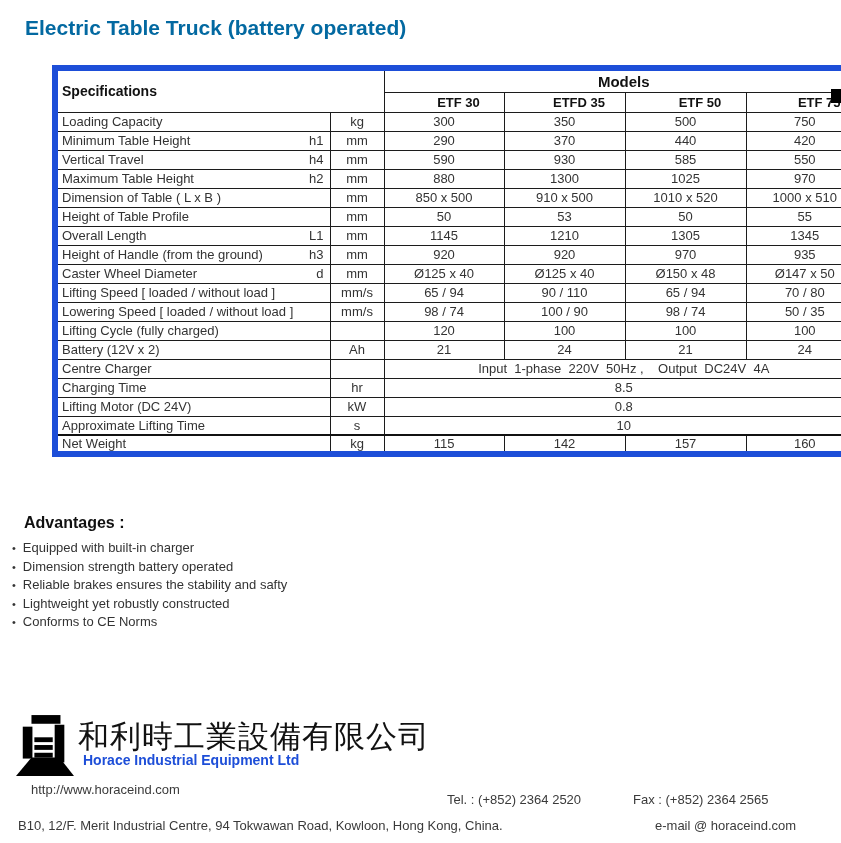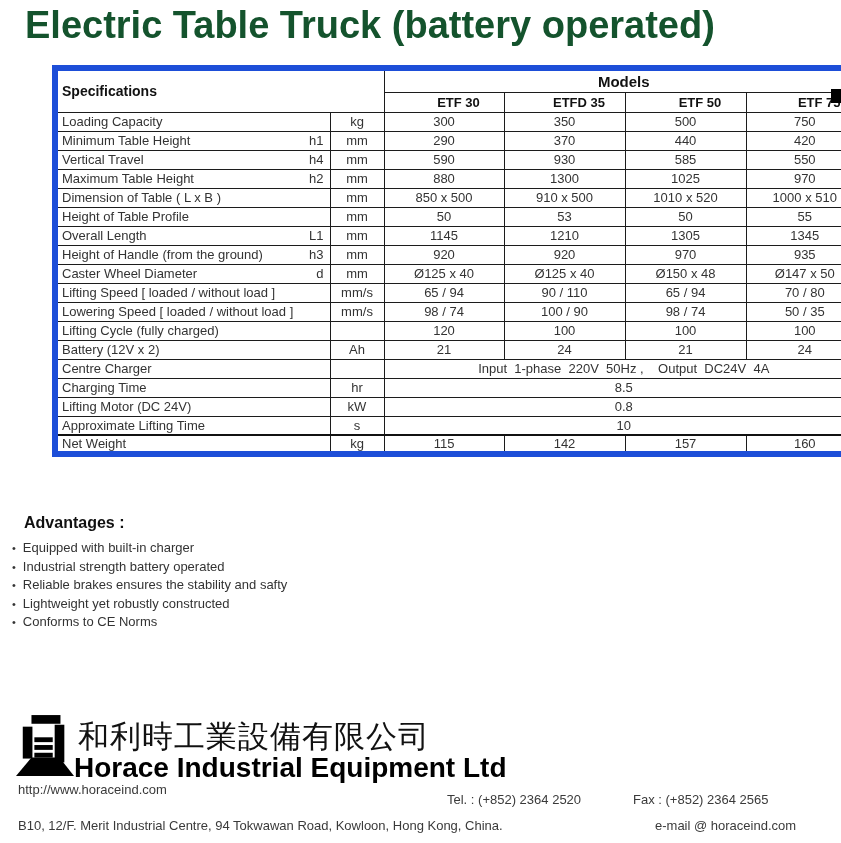--- a/index.html
+++ b/index.html
@@ -7,22 +7,22 @@
   body {
     width: 841px; height: 843px;
     font-family: "Liberation Sans", "DejaVu Sans", sans-serif;
     color: #333333;
     position: relative;
     overflow: hidden;
   }
   .page { position: absolute; inset: 0; background: #ffffff; }
 
   .doc-title {
-    position: absolute; left: 25px; top: 4px;
-    font-size: 38px; font-weight: bold; color: #14532d;
+    position: absolute; left: 25px; top: 16px;
+    font-size: 21px; font-weight: bold; color: #0369a1;
     letter-spacing: 0px; white-space: nowrap;
   }
 
   table.spec-table {
     position: absolute; left: 16px; top: 65px;
     width: 811px;
     border-collapse: collapse;
     font-size: 13px; color: #333333;
     table-layout: fixed;
   }
@@ -67,25 +67,25 @@
   }
   .adv-bullet { font-size: 11px; margin-right: 7px; margin-left: 2px; color: #333333; }
 
   .footer { position: absolute; left: 0; top: 708px; width: 670px; height: 135px; }
   .logo-icon { position: absolute; left: 16px; top: 6px; width: 58px; height: 64px; }
   .company-cn {
     position: absolute; left: 78px; top: 8px;
     font-size: 31px; color: #111111; white-space: nowrap; letter-spacing: 1px;
   }
   .company-en {
-    position: absolute; left: 74px; top: 44px;
-    font-size: 28px; font-weight: bold; color: #000000; white-space: nowrap;
+    position: absolute; left: 83px; top: 44px;
+    font-size: 14px; font-weight: bold; color: #1d4ed8; white-space: nowrap;
   }
   .website {
-    position: absolute; left: 18px; top: 74px;
+    position: absolute; left: 31px; top: 74px;
     font-size: 13px; color: #3a3a3a;
   }
   .telfax { position: absolute; left: 0; top: 84px; width: 841px; font-size: 13px; color: #3a3a3a; }
   .tel { position: absolute; left: 447px; top: 0; white-space: nowrap; }
   .fax { position: absolute; left: 633px; top: 0; white-space: nowrap; }
   .addr-line { position: absolute; left: 0; top: 110px; width: 841px; font-size: 13px; color: #3a3a3a; }
   .address { position: absolute; left: 18px; top: 0; white-space: nowrap; }
   .email { position: absolute; left: 643px; top: 0; white-space: nowrap; margin-left: 12px; }
 
   .scan-artifact {
@@ -349,21 +349,21 @@
 
   <div class="advantages">
     <div class="adv-title">Advantages :</div>
     <ul class="adv-list" id="adv-list">
         <li class="adv-item">
           <span class="adv-bullet">•</span>
           <span>Equipped with built-in charger</span>
         </li>
         <li class="adv-item">
           <span class="adv-bullet">•</span>
-          <span>Industrial strength battery operated</span>
+          <span>Dimension strength battery operated</span>
         </li>
         <li class="adv-item">
           <span class="adv-bullet">•</span>
           <span>Reliable brakes ensures the stability and safty</span>
         </li>
         <li class="adv-item">
           <span class="adv-bullet">•</span>
           <span>Lightweight yet robustly constructed</span>
         </li>
         <li class="adv-item">

